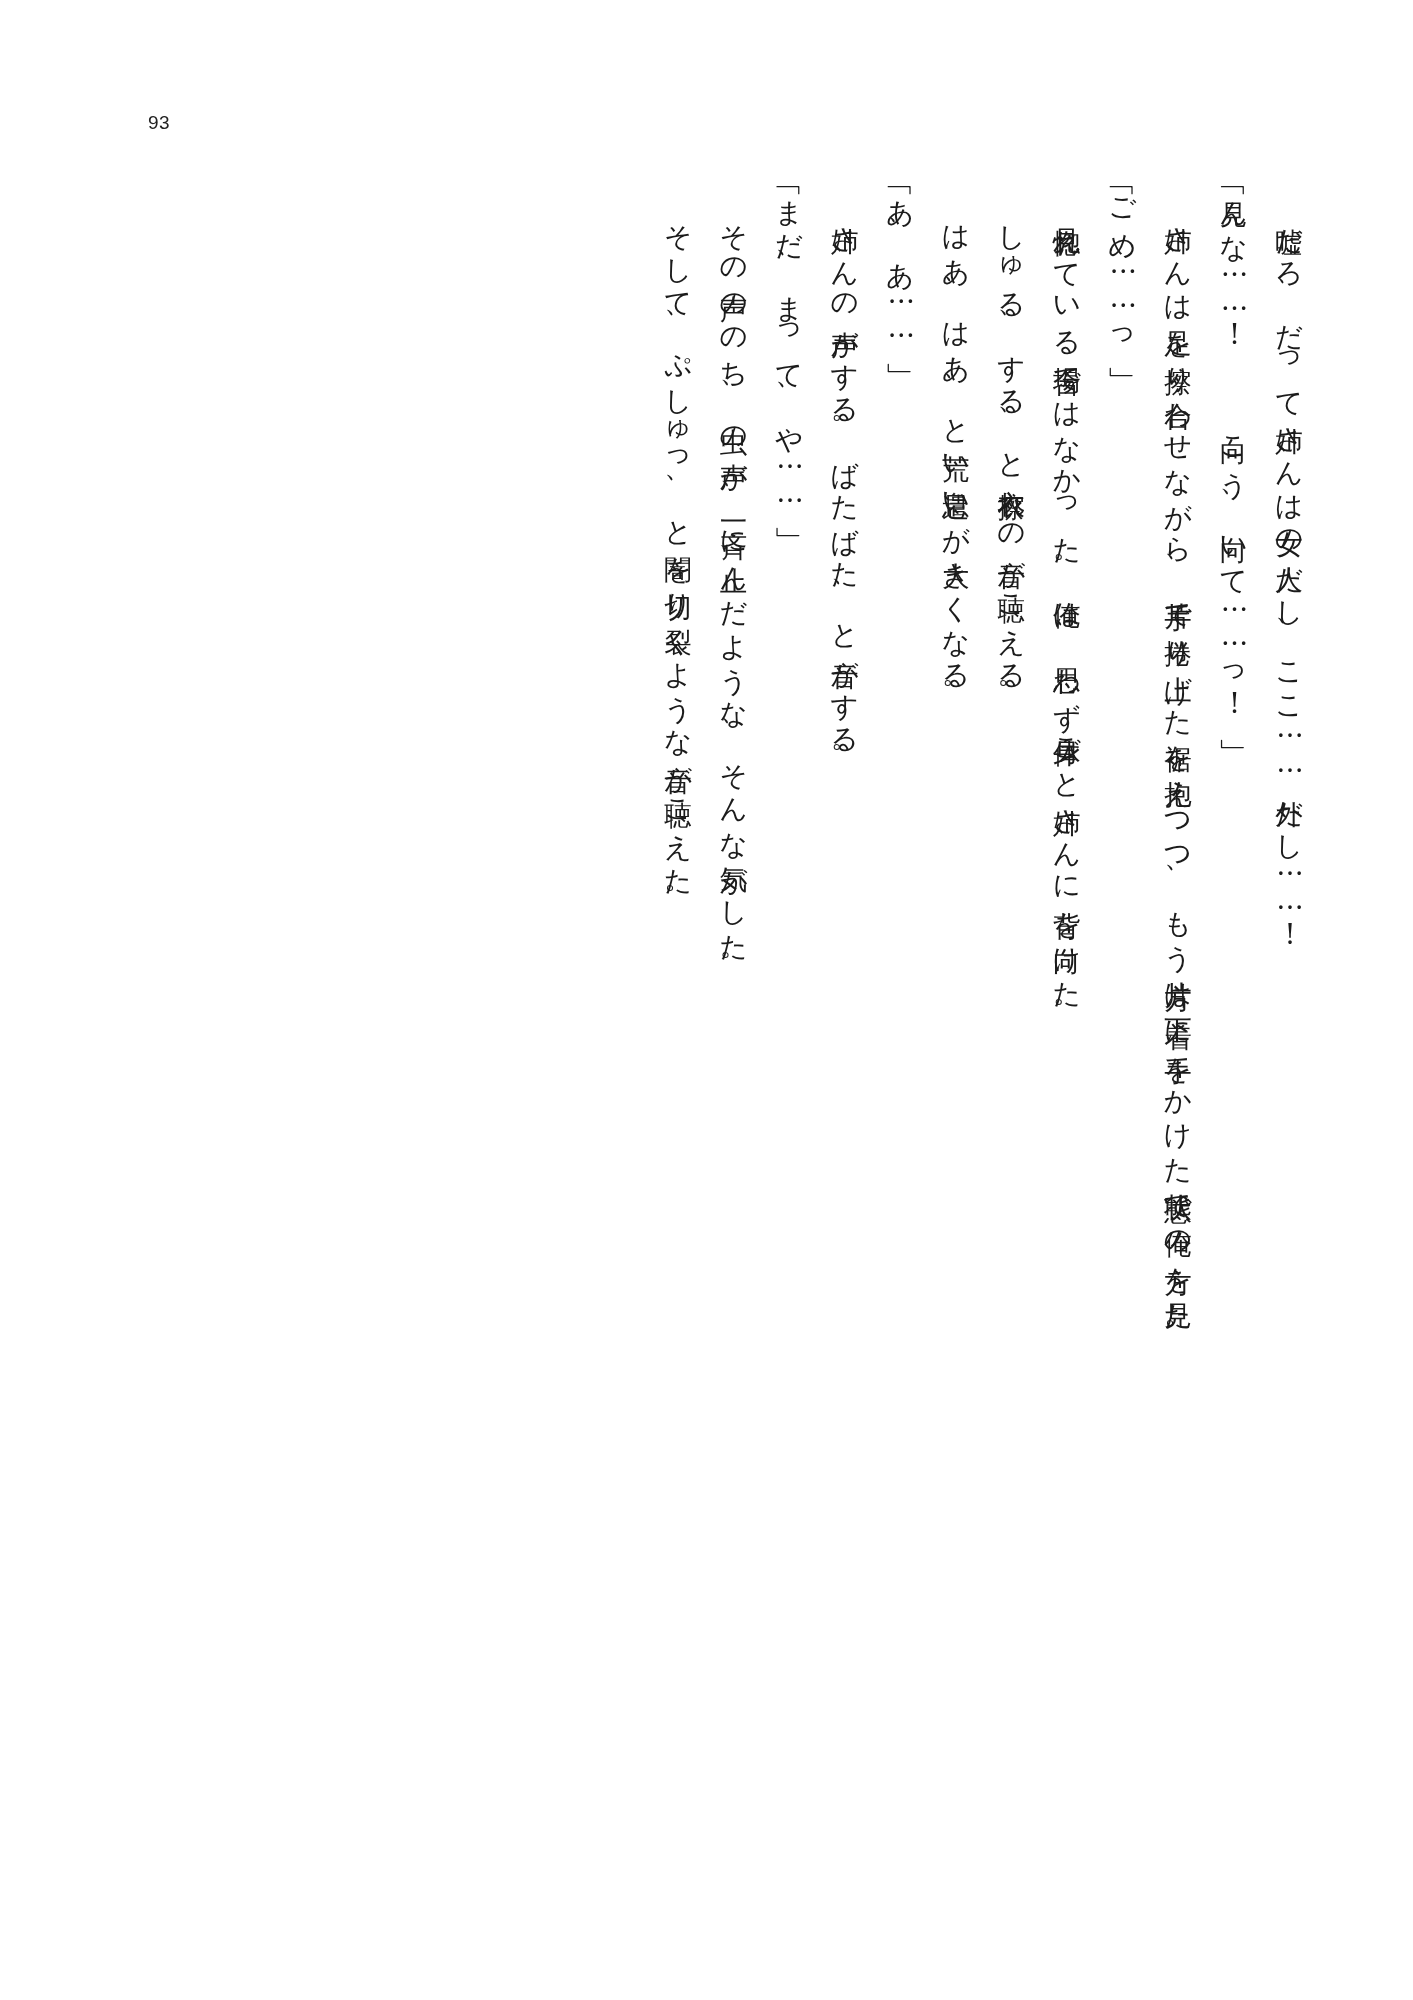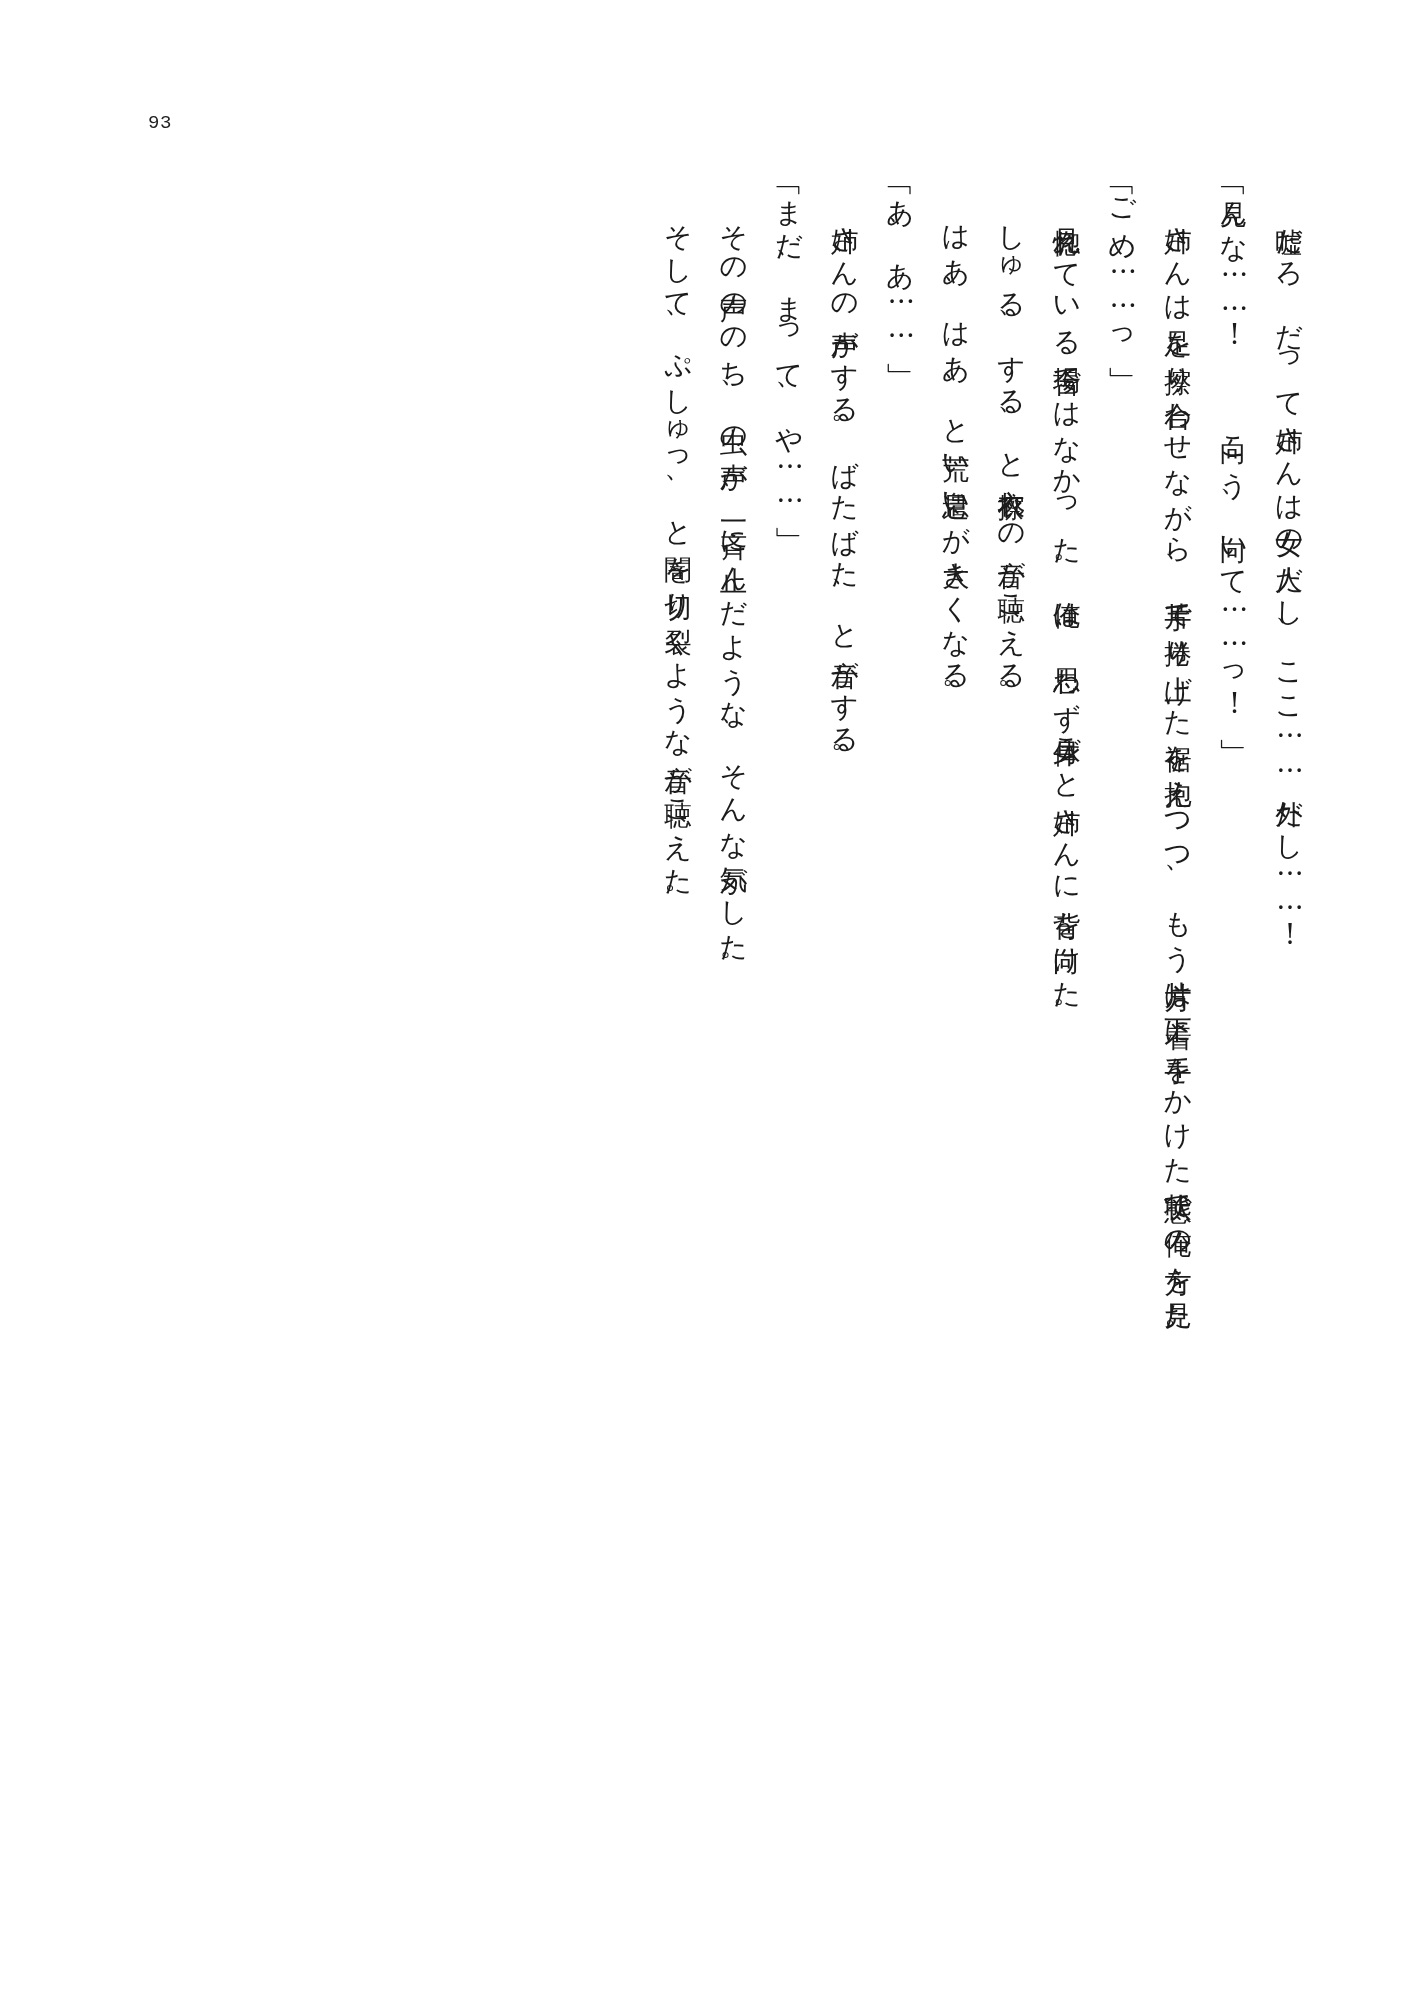--- a/index.html
+++ b/index.html
@@ -14,21 +14,21 @@
     background: #ffffff;
     overflow: hidden;
     font-family: "DejaVu Serif", "Liberation Serif", serif;
     color: #1a1a1a;
   }
   .page-number {
     position: absolute;
     top: 112px;
     left: 148px;
     font-size: 19px;
-    font-family: Liberation Mono, monospace;
+    font-family: Liberation Sans, sans-serif;
     color: #222222;
     letter-spacing: 0.5px;
   }
   .text-body {
     position: absolute;
     top: 178px;
     right: 96px;
     height: 1300px;
     width: 1120px;
     writing-mode: vertical-rl;

